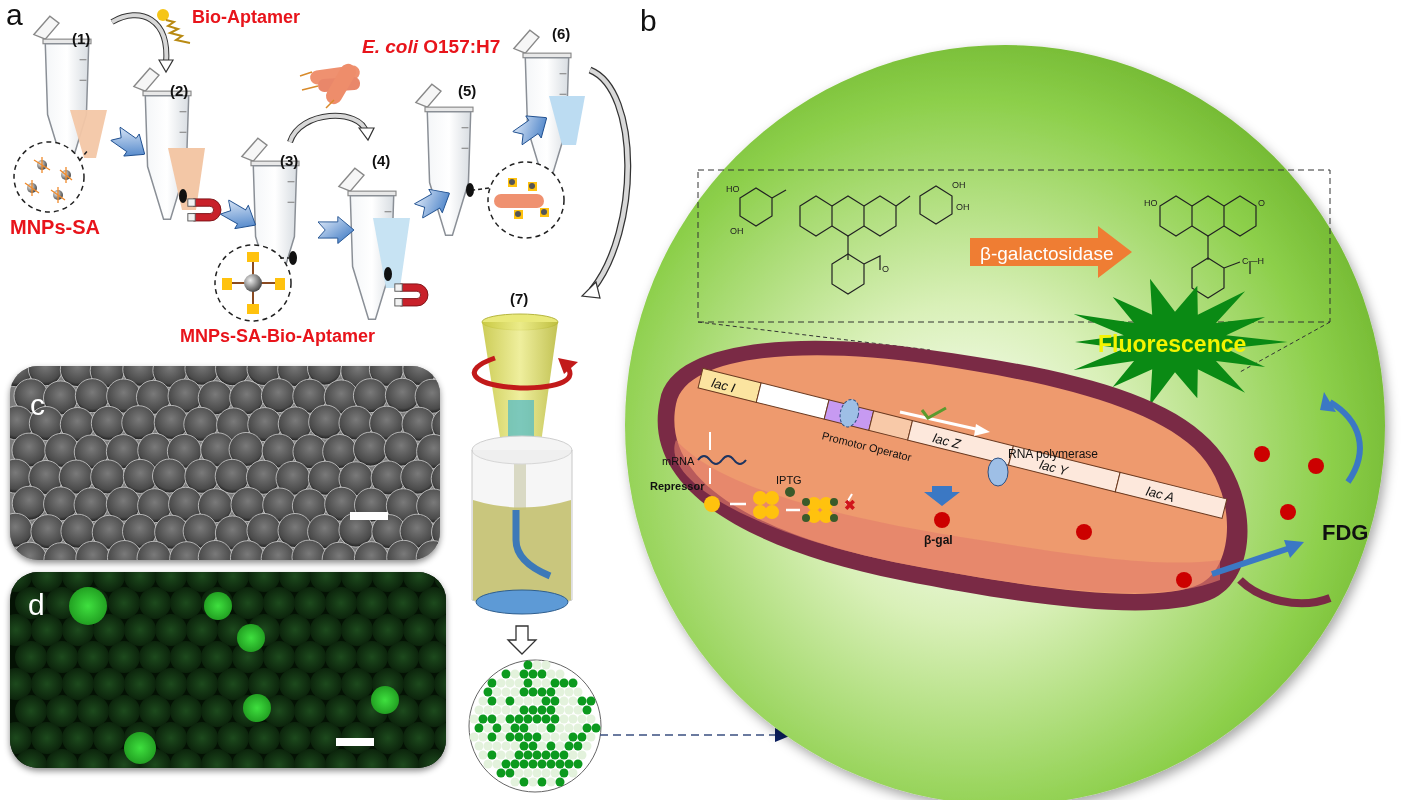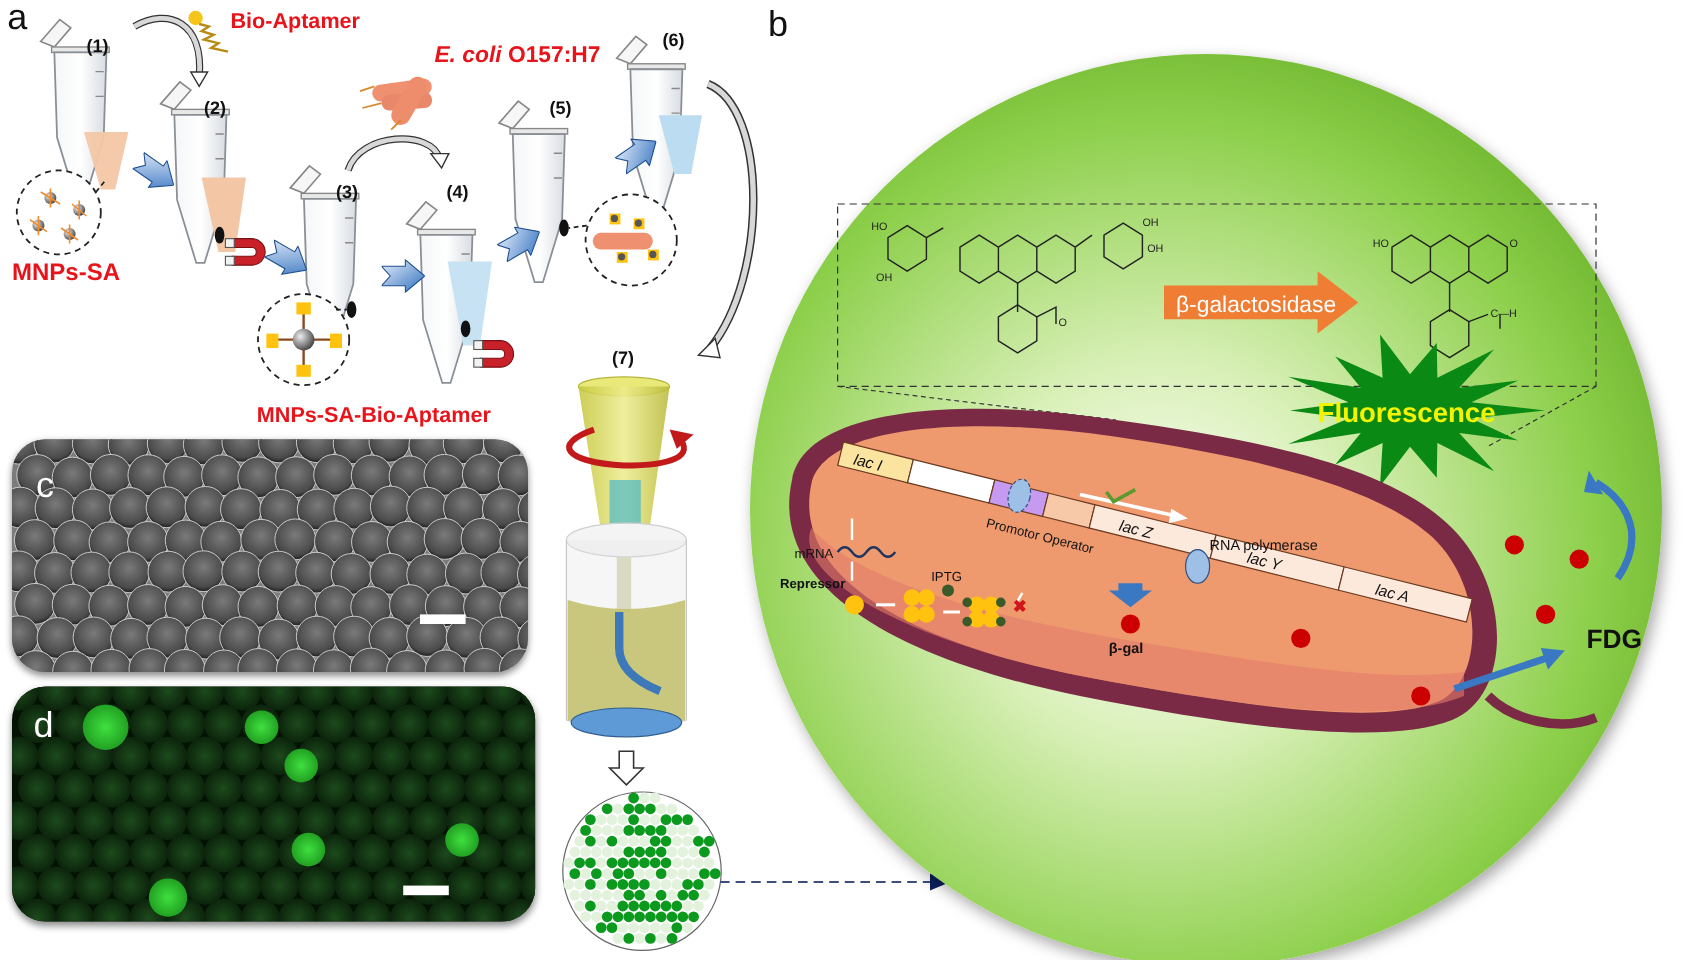--- a/index.html
+++ b/index.html
@@ -165,21 +165,21 @@
 <div class="step-label" style="left:372px; top:152px;">(4)</div>
 <div class="step-label" style="left:458px; top:82px;">(5)</div>
 <div class="step-label" style="left:552px; top:25px;">(6)</div>
 <div class="step-label" style="left:510px; top:290px;">(7)</div>
 
 <div class="red-label" style="left:192px; top:7px; font-size:18px;">Bio-Aptamer</div>
 <div class="red-label" style="left:352px; top:36px; font-size:19px;margin-left:10px;">
   <i>E. coli</i><span> O157:H7</span>
 </div>
 <div class="red-label" style="left:10px; top:216px; font-size:20px;">MNPs-SA</div>
-<div class="red-label" style="left:180px; top:336px; font-size:18px;margin-left:34px;">MNPs-SA-Bio-Aptamer</div>
+<div class="red-label" style="left:180px; top:326px; font-size:18px;">MNPs-SA-Bio-Aptamer</div>
 
 <svg class="abs" style="left:440px; top:300px;" width="200" height="500">
   <defs>
     <linearGradient id="tipGrad" x1="0" y1="0" x2="1" y2="0">
       <stop offset="0" stop-color="#c4c43a"></stop>
       <stop offset="0.5" stop-color="#ecec8c"></stop>
       <stop offset="1" stop-color="#b8b836"></stop>
     </linearGradient>
   </defs>
   <g>

